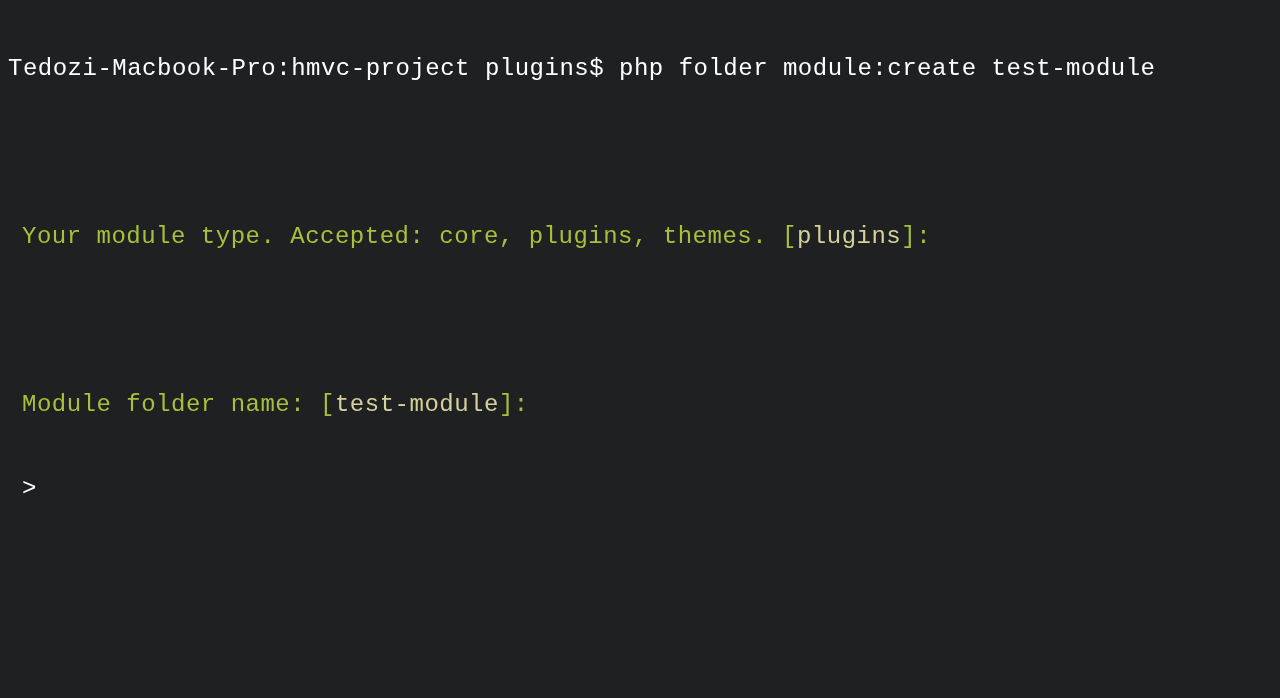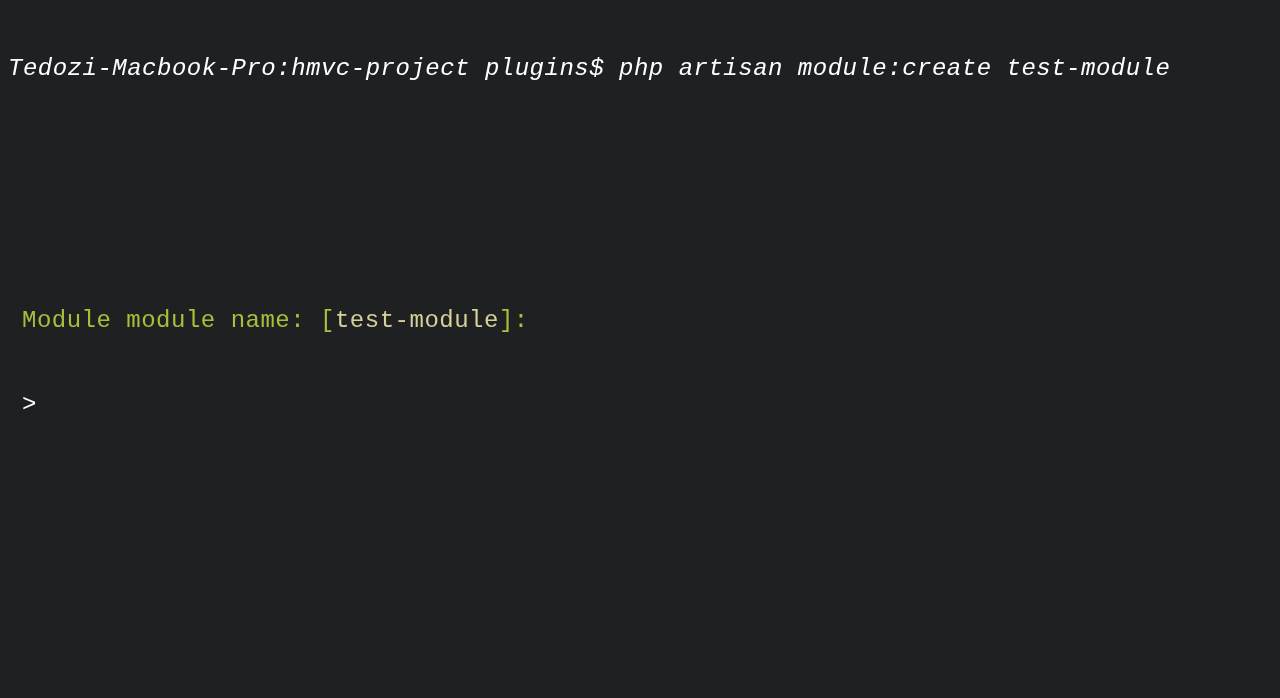--- a/index.html
+++ b/index.html
@@ -16,41 +16,42 @@
       padding: 6px 8px;
       width: 1280px;
       height: 698px;
       overflow: hidden;
       font-weight: 500;
       letter-spacing: 0.5px;
     }
     .terminal {
       white-space: pre;
     }
-    .white { color: #ffffff; font-style: italic; }
+    .white { color: #ffffff; }
     .yellow { color: #a6c03c; }
     .tan { color: #d6d09a; }
     .prompt-line {
       display: block;
     }
     .indent {
       padding-left: 14px;
     }
     .blank-line {
       height: 1.75em;
     }
   </style>
 </head>
 <body>
 
 <div class="terminal">
-<span class="prompt-line"><span class="white">Tedozi-Macbook-Pro:</span><span class="white">hmvc-project</span> <span class="white">plugins$</span> <span class="white">php artisan module:create test-module</span></span>
+<span class="prompt-line"><span class="white">Tedozi-Macbook-Pro:</span><span class="white">hmvc-project</span> <span class="white">plugins$</span> <span class="white">php folder module:create test-module</span></span>
 <div class="blank-line"></div>
+<span class="prompt-line indent"><span class="yellow">Your module type. Accepted: core, plugins, themes.</span> <span class="yellow">[</span><span class="tan">plugins</span><span class="yellow">]:</span></span>
 <div class="blank-line"></div>
-<span class="prompt-line indent"><span class="yellow">Module module name:</span> <span class="yellow">[</span><span class="tan">test-module</span><span class="yellow">]:</span></span>
+<span class="prompt-line indent"><span class="yellow">Module folder name:</span> <span class="yellow">[</span><span class="tan">test-module</span><span class="yellow">]:</span></span>
 <span class="prompt-line indent"><span class="white">&gt;</span> <span class="white"></span></span>
 <div class="blank-line"></div>
 
 
 
 
 
 
 
 

